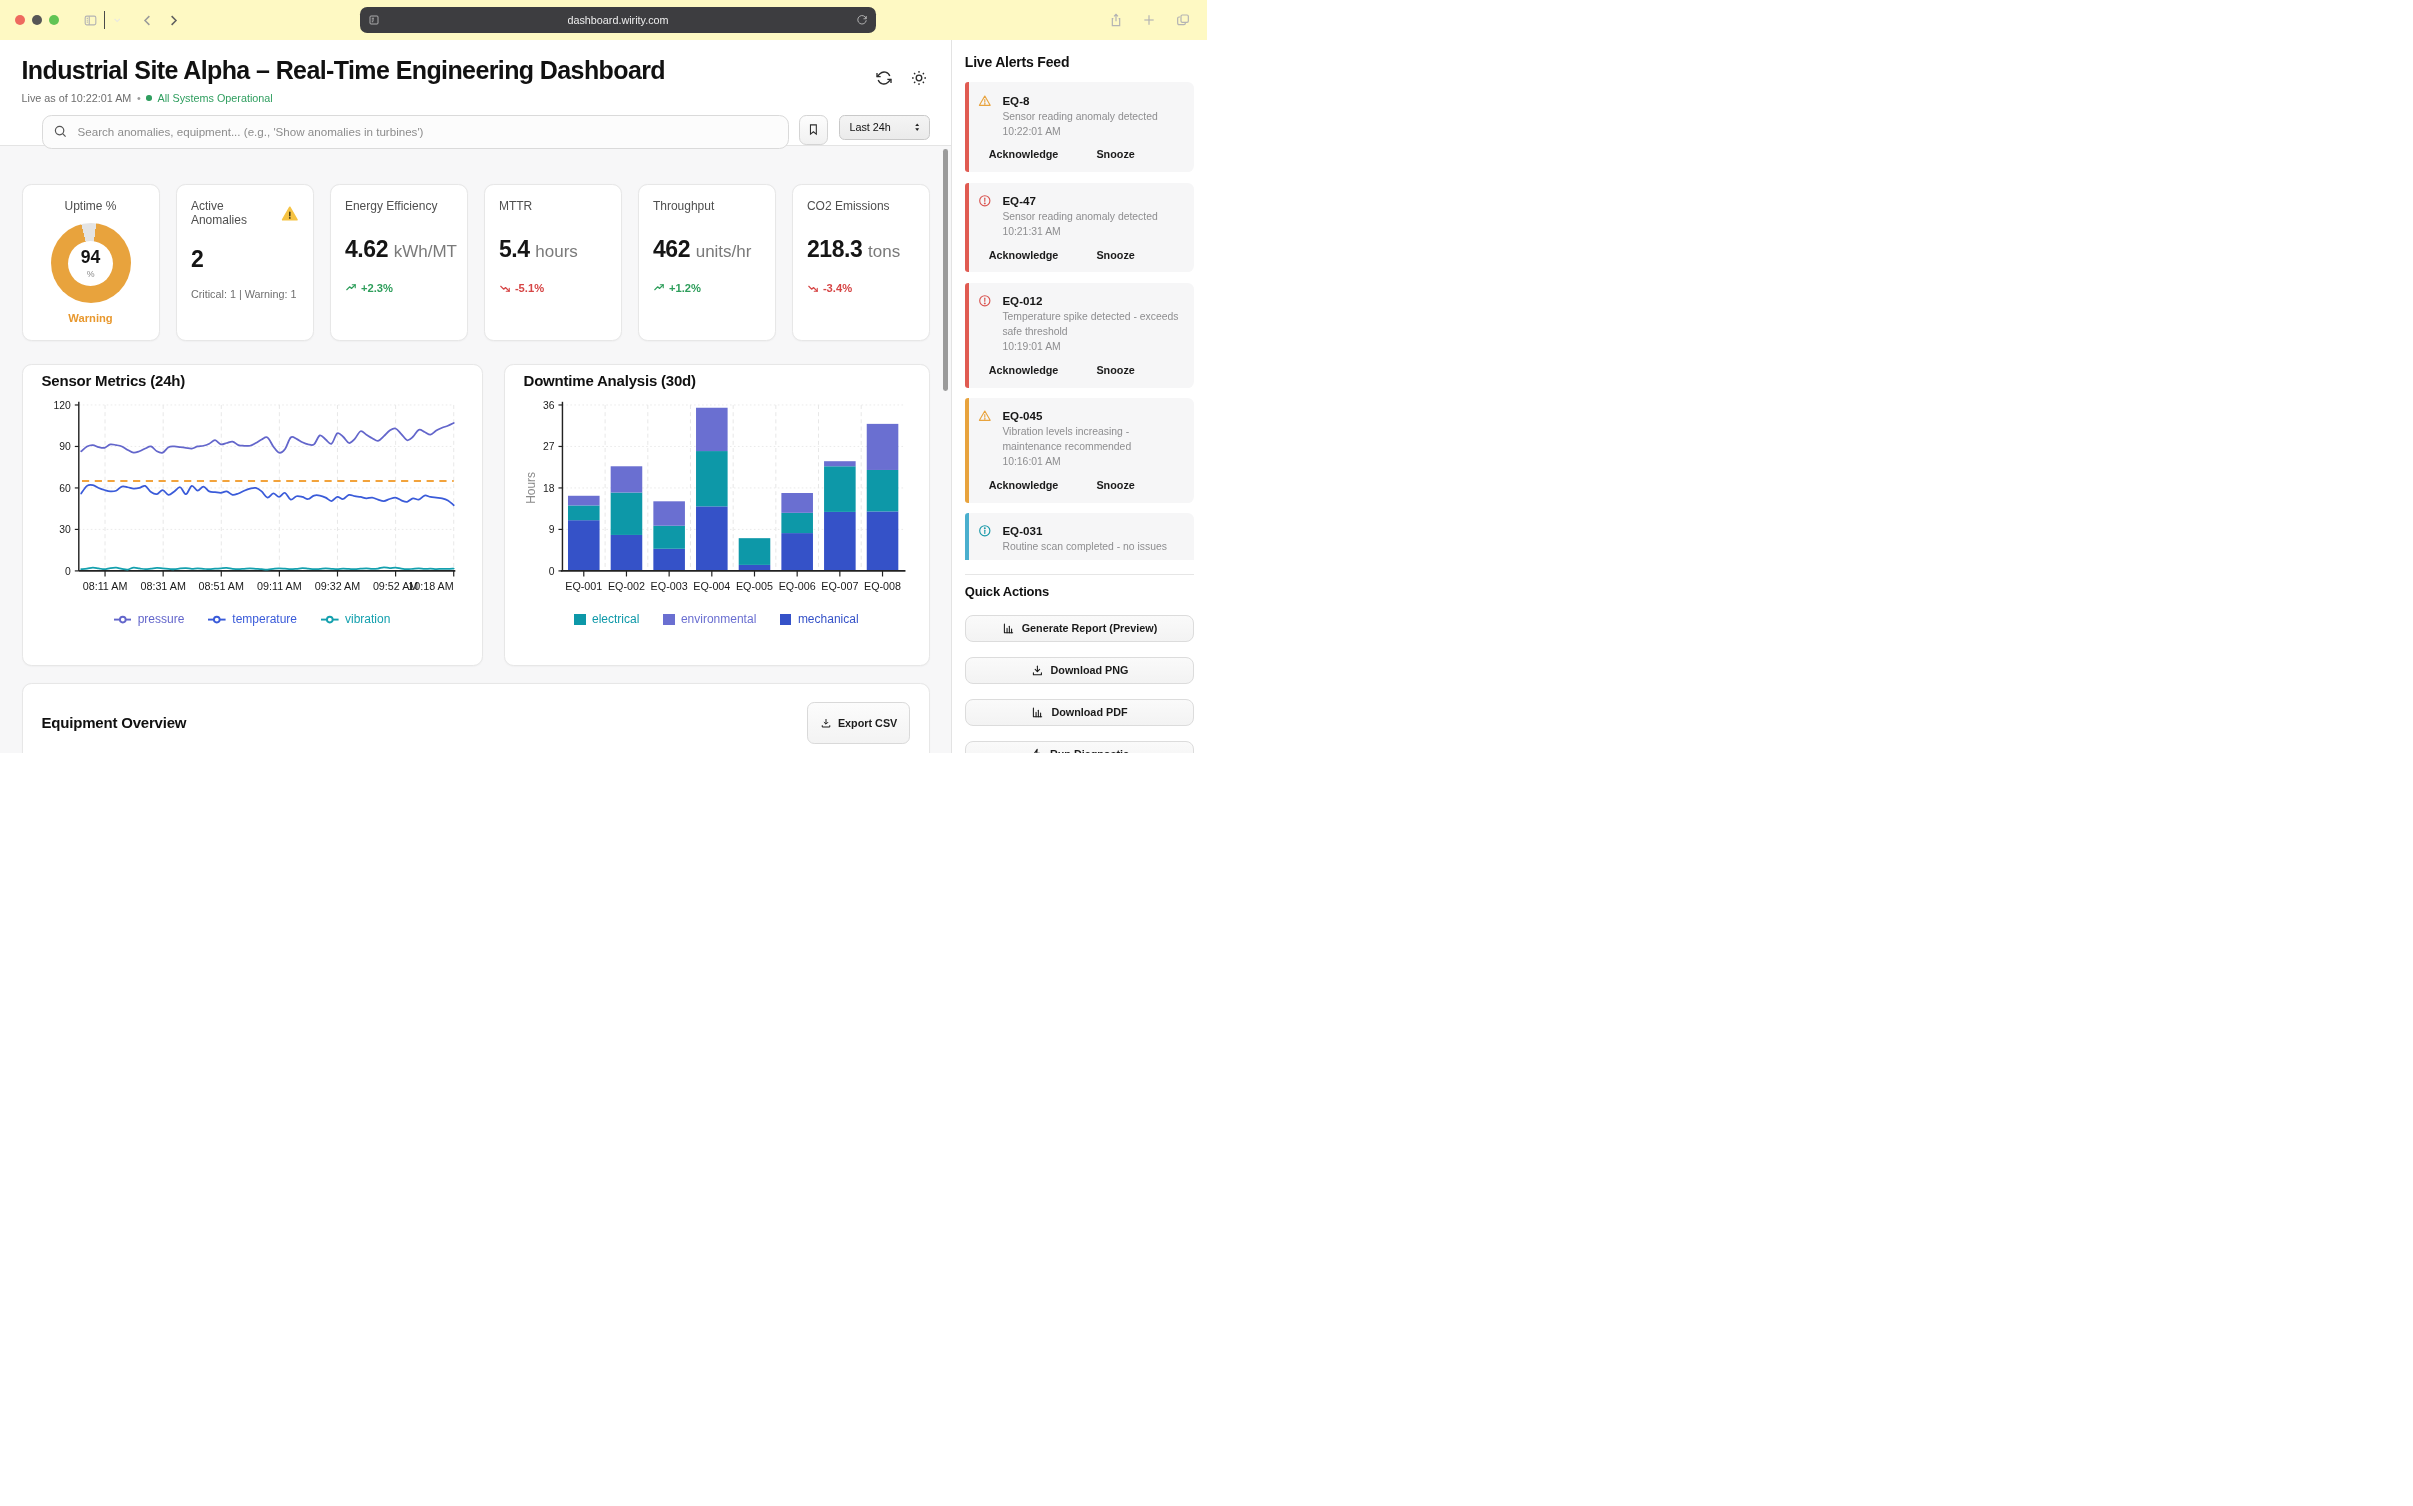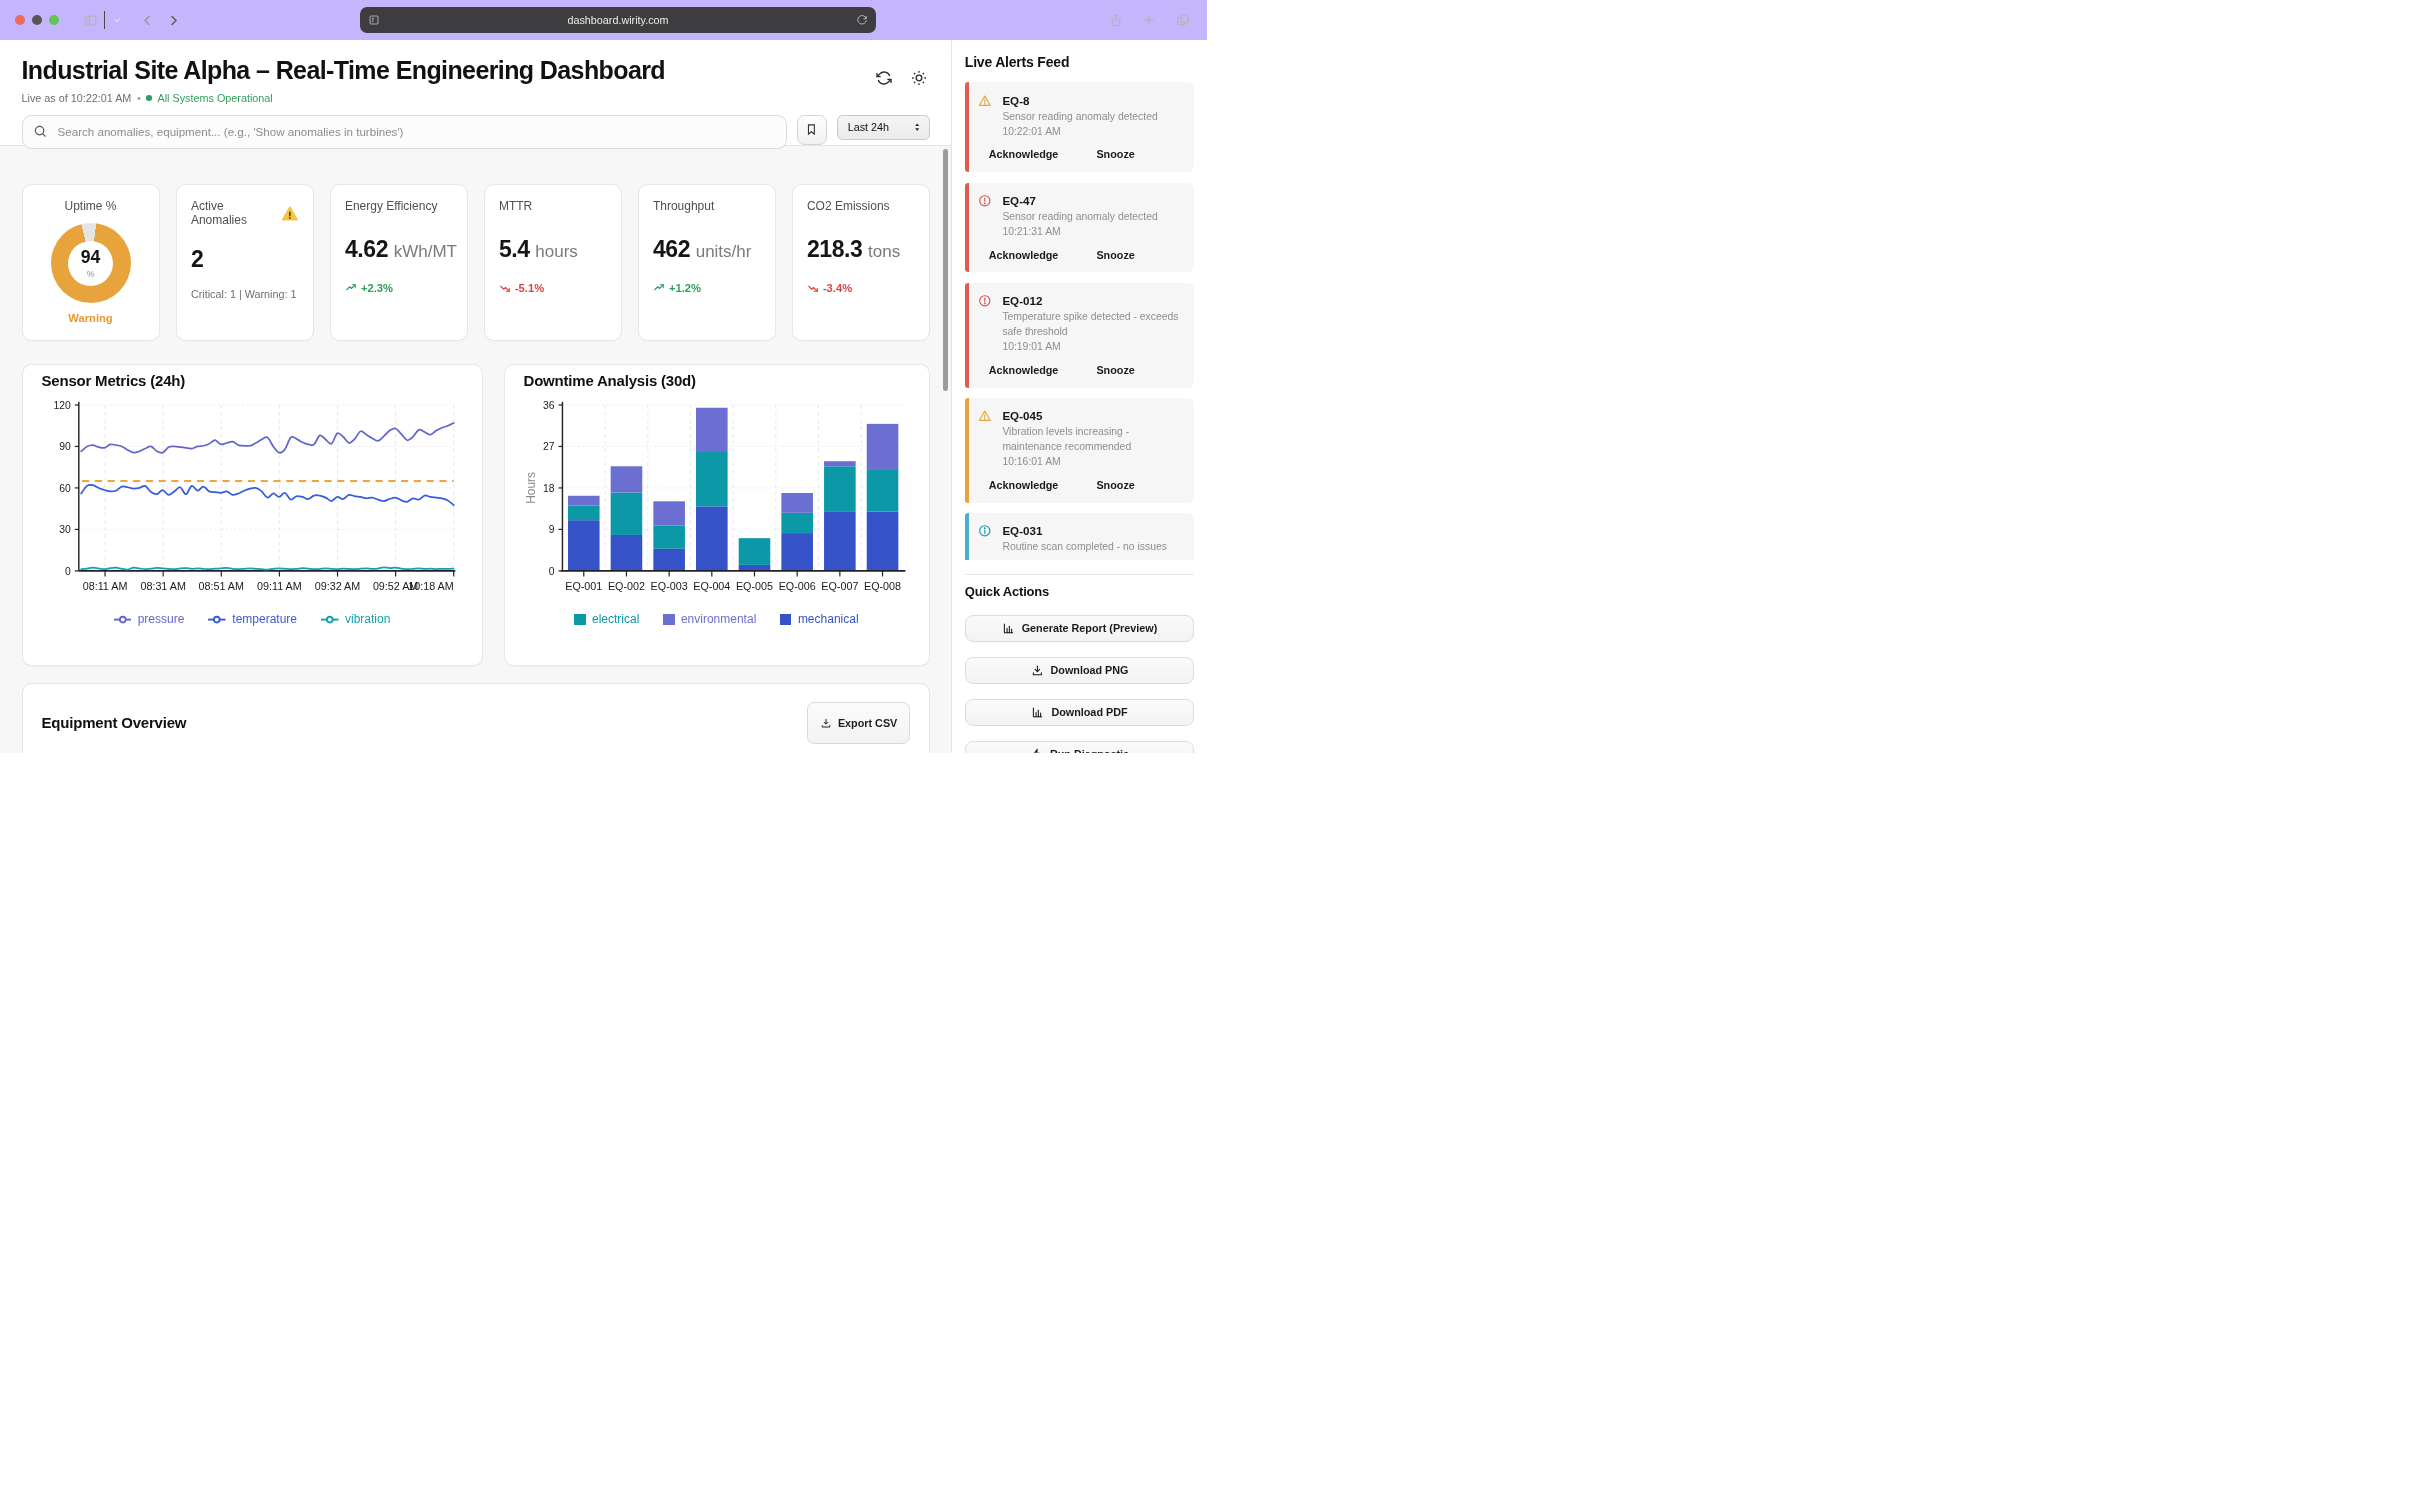--- a/index.html
+++ b/index.html
@@ -1,20 +1,20 @@
 <!DOCTYPE html>
 <html style="font-size:12.8px"><head>
 <meta charset="utf-8">
 <style>
   * { margin:0; padding:0; box-sizing:border-box; }
   html,body { width:1207px; height:753px; overflow:hidden; background:#fff;
     font-family:"Liberation Sans", sans-serif; -webkit-font-smoothing:antialiased; }
 
   
-  .chrome { position:relative; height:40px; background:#c4b5fd; display:flex; align-items:center; }
+  .chrome { position:relative; height:40px; background:#fef9c3; display:flex; align-items:center; }
   .traffic { display:flex; gap:6.4px; margin-left:15px; }
   .traffic span { width:10.4px; height:10.4px; border-radius:50%; display:block; }
   .chrome-icon { color:#b4b4b4; display:flex; align-items:center; justify-content:center; }
   .chrome-icon svg { width:15px; height:15px; }
   .chrome-sep { width:0.8px; height:17.6px; background:#4a4a4a; margin:0 6.4px; }
   .nav-back { color:#9a9a9a; } .nav-fwd { color:#5f5f5f; }
   .urlbar { position:absolute; left:360px; top:7.2px; width:516px; height:25.5px; background:#3d3d40;
     border-radius:7.2px; display:flex; align-items:center; padding:0 8px; }
   .urlbar .domain { flex:1; text-align:center; color:#ededed; font-size:10.8px; }
   .urlbar svg { width:12px; height:12px; color:#b9b9b9; }
@@ -29,21 +29,21 @@
   
   .header { padding:16px 21.5px 0 21.5px; height:106px; border-bottom:0.8px solid #e4e4e4; position:relative; }
   .page-title { font-size:25px; font-weight:800; letter-spacing:-0.6px; color:#111; }
   .hdr-icons { position:absolute; top:30px; right:24px; display:flex; gap:19px; color:#2c2c2c; }
   .hdr-icons .hbtn { width:16px; height:16px; cursor:pointer; }
   .hdr-icons svg { width:16px; height:16px; }
   .subtitle { margin-top:7.2px; font-size:10.8px; color:#6d6d6d; display:flex; align-items:center; gap:5.6px; }
   .subtitle .sep { color:#9a9a9a; }
   .gdot { width:5.6px; height:5.6px; border-radius:50%; background:#2f9e5f; display:inline-block; }
   .status-text { color:#2f9e5f; font-weight:500; }
-  .search-row { margin-top:10.4px; display:flex; align-items:flex-start; gap:10.4px; }
+  .search-row { margin-top:10.4px; display:flex; align-items:flex-start; gap:10.4px;margin-left:20px; }
   .search-box { position:relative; width:771px; height:34px; }
   .search-box input { width:100%; height:100%; border:0.8px solid #dadada; border-radius:9.6px; background:#fcfcfc;
     padding:0 12.8px 0 35px; font-size:11.6px; color:#333; font-family:inherit; outline:none; }
   .search-box input::placeholder { color:#8c8c8c; }
   .search-box .mag { position:absolute; left:11.2px; top:9.6px; width:14.4px; height:14.4px; color:#555; }
   .bookmark-btn { width:30px; height:30px; border:0.8px solid #d4d4d4; border-radius:7.2px;
     background:linear-gradient(#fdfdfd,#f1f1f1); display:flex; align-items:center; justify-content:center; color:#2f2f2f; cursor:pointer; }
   .bookmark-btn svg { width:12.8px; height:12.8px; }
   .range-select { width:93px; height:25px; border:0.8px solid #c9c9c9; border-radius:5.6px;
     background:linear-gradient(#f4f4f4,#ebebeb); display:flex; align-items:center; padding:0 6.4px 0 9.6px;

